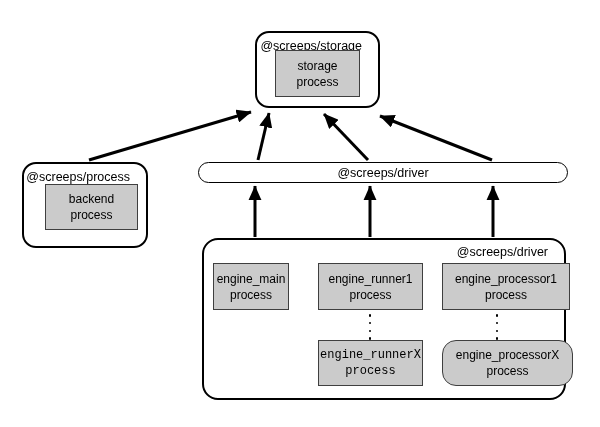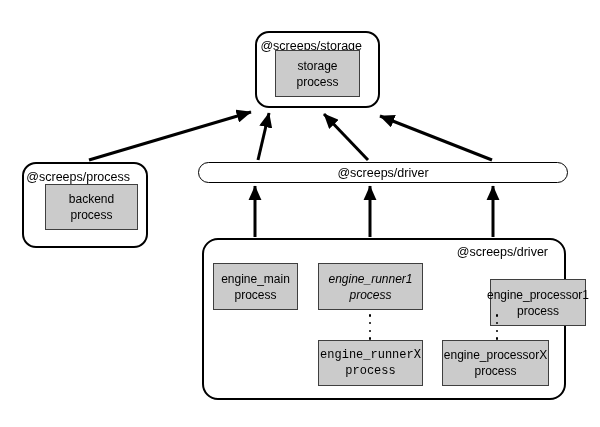--- a/index.html
+++ b/index.html
@@ -77,43 +77,43 @@
   <div class="proc" style="left:45px;top:184px;width:93px;height:46px;">backend
 process</div>
 
   <div class="outer-box" id="driver-box" style="left:198px;top:162px;width:370px;height:21px;">
     <div class="box-label">@screeps/driver</div>
   </div>
 
   <div class="outer-box" id="engine-box" style="left:202px;top:238px;width:364px;height:162px;border-radius:16px;">
     <div class="box-label" style="top:5px;">@screeps/driver</div>
   </div>
-  <div class="proc" style="left:213px;top:263px;width:85px;height:47px;">engine_main
+  <div class="proc" style="left:213px;top:263px;width:76px;height:47px;">engine_main
 process</div>
-  <div class="proc" style="left:318px;top:263px;width:105px;height:47px;font-style:italic;">engine_runner1
+  <div class="proc" style="left:318px;top:263px;width:105px;height:47px;">engine_runner1
 process</div>
-  <div class="proc" style="left:442px;top:279px;width:96px;height:47px;margin-left:48px;">engine_processor1
+  <div class="proc" style="left:442px;top:263px;width:128px;height:47px;">engine_processor1
 process</div>
 
   <div class="vdots" style="left:363px;top:314px;">
     <i></i>
       <i></i>
       <i></i>
       <i></i>
   </div>
   <div class="vdots" style="left:490px;top:314px;">
     <i></i>
       <i></i>
       <i></i>
       <i></i>
   </div>
 
   <div class="proc" style="left:318px;top:340px;width:105px;height:46px;font-family:Liberation Mono, monospace;">engine_runnerX
 process</div>
-  <div class="proc" style="left:442px;top:340px;width:107px;height:46px;">engine_processorX
+  <div class="proc" style="left:442px;top:340px;width:131px;height:46px;border-radius:14px;">engine_processorX
 process</div>
 
   <svg id="edges-layer" width="600" height="427" viewBox="0 0 600 427">
     <defs>
       <marker id="arrowhead" markerWidth="5.6" markerHeight="4.4" refX="4.8" refY="2.2" orient="auto">
         <path d="M0,0 L5,2.2 L0,4.4 z" fill="#000"></path>
       </marker>
     </defs>
   <line x1="89" y1="160" x2="251" y2="112" class="edge" marker-end="url(#arrowhead)"></line>
       <line x1="258" y1="160" x2="269" y2="113" class="edge" marker-end="url(#arrowhead)"></line>

